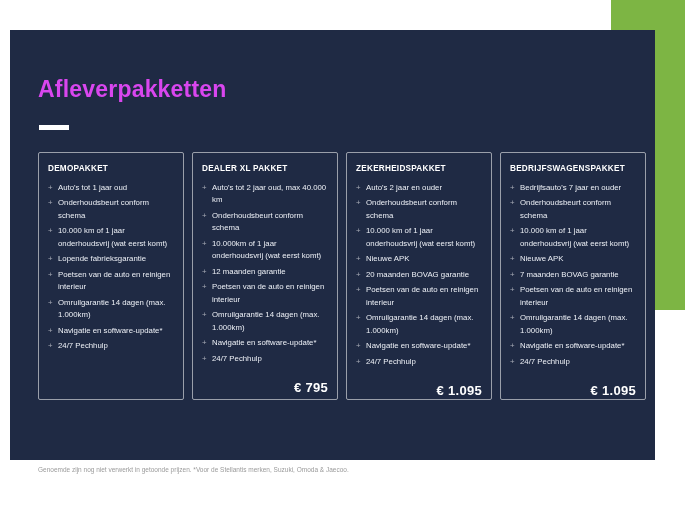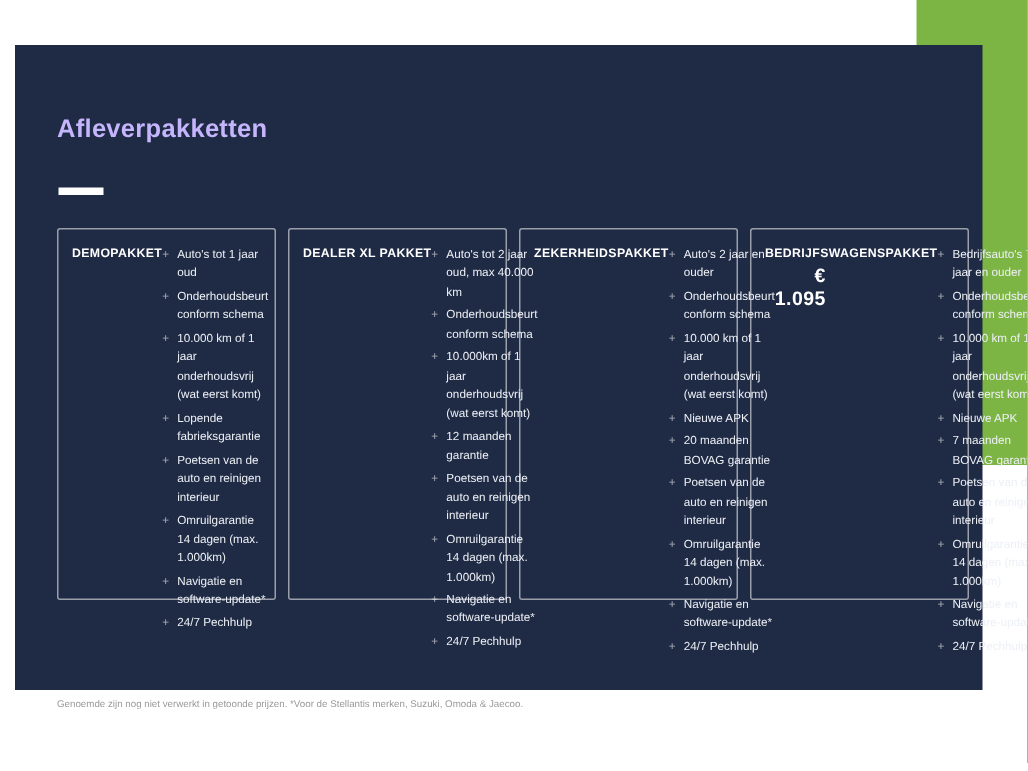--- a/index.html
+++ b/index.html
@@ -31,24 +31,24 @@
     width: 645px;
     height: 430px;
     background: var(--navy, #1f2a44);
   }
 
   .page-title {
     position: absolute;
     left: 28px;
     top: 46px;
     margin: 0;
-    font-size: 17px;
+    font-size: 23px;
     font-weight: 700;
     letter-spacing: 0.2px;
-    color: #c4b5fd;
+    color: #d946ef;
   }
 
   .title-underline {
     position: absolute;
     left: 29px;
     top: 95px;
     width: 30px;
     height: 5px;
     background: #ffffff;
   }
@@ -63,20 +63,21 @@
     gap: 8px;
   }
 
   .card {
     flex: 1 1 0;
     min-width: 0;
     border: 1px solid rgba(255, 255, 255, 0.55);
     border-radius: 2px;
     padding: 11px 9px 12px;
     display: flex;
+    flex-direction: column;
   }
 
   .card-name {
     margin: 0 0 9px;
     font-size: 8.2px;
     font-weight: 700;
     letter-spacing: 0.25px;
     color: #ffffff;
     white-space: nowrap;
   }
@@ -199,20 +200,21 @@
             </li>
             <li>
               <span class="plus">+</span>
               <span class="ftext">Navigatie en software-update*</span>
             </li>
             <li>
               <span class="plus">+</span>
               <span class="ftext">24/7 Pechhulp</span>
             </li>
           </ul>
+        <div class="price">€ 795</div>
       </section>
 
       <section class="card">
         <h2 class="card-name">ZEKERHEIDSPAKKET</h2>
         <ul class="features">
             <li>
               <span class="plus">+</span>
               <span class="ftext">Auto's 2 jaar en ouder</span>
             </li>
             <li>

